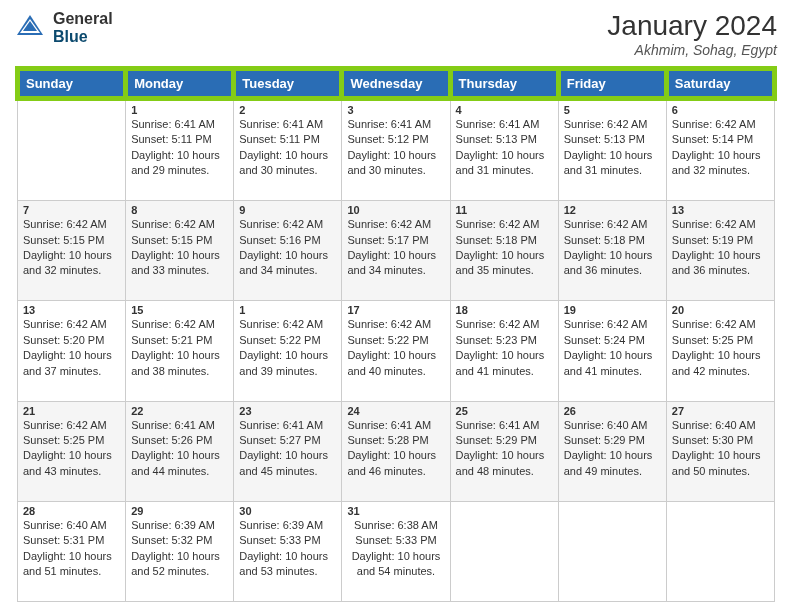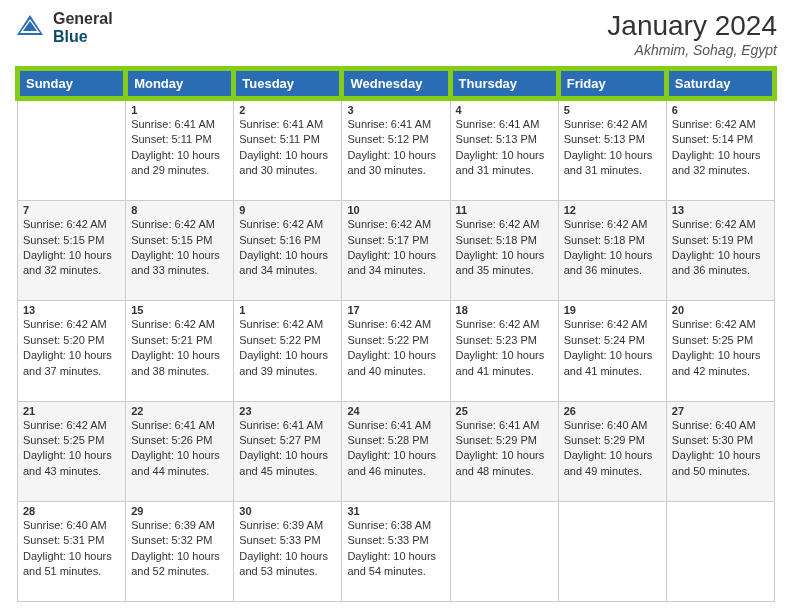--- a/index.html
+++ b/index.html
@@ -351,21 +351,21 @@
           </td>
           <td>
             <span class="day-num">30</span>
             <div class="day-info" style="white-space: pre-line;">Sunrise: 6:39 AM
 Sunset: 5:33 PM
 Daylight: 10 hours
 and 53 minutes.</div>
           </td>
           <td>
             <span class="day-num">31</span>
-            <div class="day-info" style="white-space: pre-line;">Sunrise: 6:38 AM
+            <div class="day-info" style="white-space: pre-line; text-align: center;">Sunrise: 6:38 AM
 Sunset: 5:33 PM
 Daylight: 10 hours
 and 54 minutes.</div>
           </td>
           <td class="empty"></td>
           <td class="empty"></td>
           <td class="empty"></td>
         </tr>
       </tbody>
   </table>

